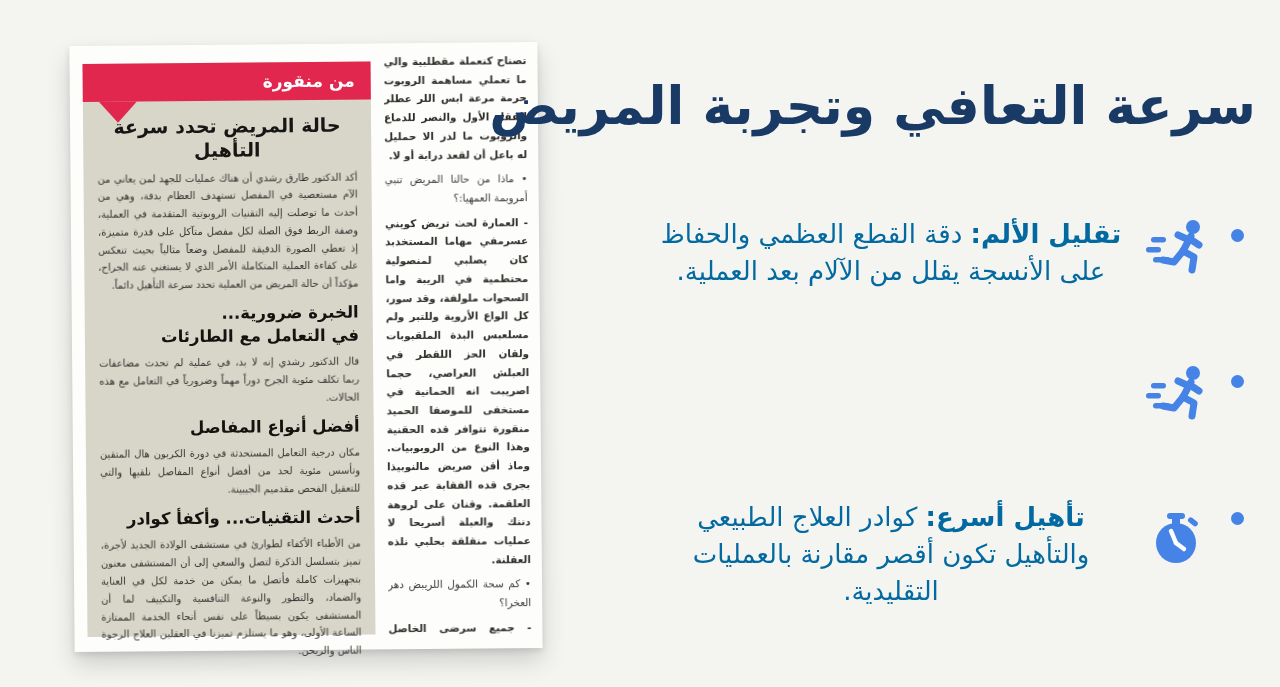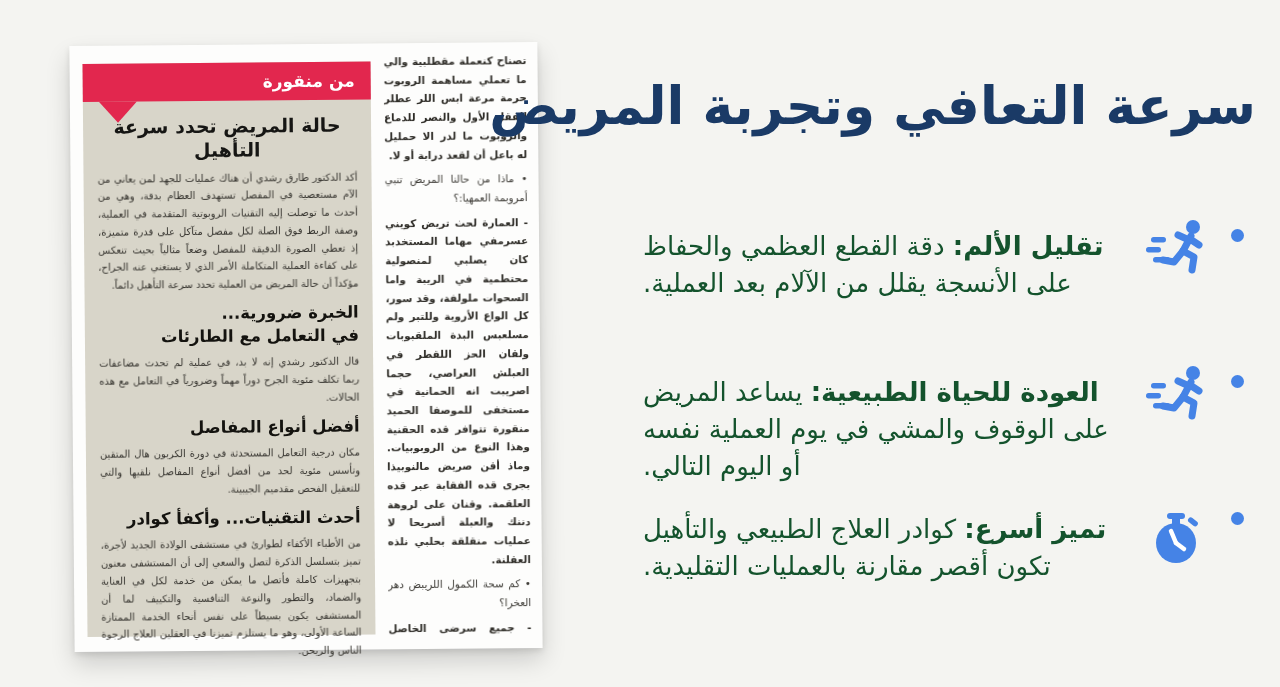--- a/index.html
+++ b/index.html
@@ -73,22 +73,22 @@
   .row-1{top:216px;}
   .row-2{top:362px;}
   .row-3{top:499px;}
   .dot{
     width:13px;height:13px;border-radius:50%;background:#4583e6;
     margin:13px 0 0 12px;flex:0 0 auto;
   }
   .icon-box{width:76px;height:64px;flex:0 0 auto;margin-left:16px;margin-top:2px;}
   .icon-box svg{display:block;}
   .bullet-text{
-    width:472px;margin:12px;font-size:26px;line-height:1.42;
-    color:#14532d;text-align:left;
+    width:472px;margin:0;font-size:26px;line-height:1.42;
+    color:#0369a1;text-align:center;
   }
   .lead{font-weight:bold;}
 </style>
 </head>
 <body>
 
 <div class="slide">
 
   <div class="clipping">
 
@@ -163,40 +163,37 @@
           </g>
           <g fill="none" stroke="#4583e6" stroke-width="7" stroke-linecap="round" stroke-linejoin="round">
             <path d="M48 18 L40 33"></path>
             <path d="M47 21 L56 27"></path>
             <path d="M46 22 L35 17"></path>
             <path d="M40 33 L51 39 L49 52"></path>
             <path d="M40 33 L31 44 L20 42"></path>
           </g>
         </svg>
       </span>
-      <p class="bullet-text">
-        <span class="lead">العودة للحياة الطبيعية:</span><span> يساعد المريض على الوقوف والمشي في يوم العملية نفسه أو اليوم التالي.</span>
-      </p>
     </div>
 
     <div class="bullet-row row-3">
       <span class="dot"></span>
       <span class="icon-box">
         <svg width="76" height="64" viewBox="0 0 76 64">
           <g fill="#4583e6">
             <rect x="24" y="12" width="18" height="6" rx="3"></rect>
             <rect x="29" y="16" width="8" height="9"></rect>
             <rect x="45" y="18" width="11" height="5.5" rx="2.7" transform="rotate(38 50 20)"></rect>
             <circle cx="33" cy="42" r="20"></circle>
           </g>
           <g fill="none" stroke="#ffffff" stroke-width="4.5" stroke-linecap="round">
             <path d="M33 42 L28 30"></path>
             <path d="M33 42 L41 48"></path>
           </g>
         </svg>
       </span>
       <p class="bullet-text">
-        <span class="lead">تميز أسرع:</span><span> كوادر العلاج الطبيعي والتأهيل تكون أقصر مقارنة بالعمليات التقليدية.</span>
+        <span class="lead">تأهيل أسرع:</span><span> كوادر العلاج الطبيعي والتأهيل تكون أقصر مقارنة بالعمليات التقليدية.</span>
       </p>
     </div>
 
   </div>
 </div>
 
 </body></html>

